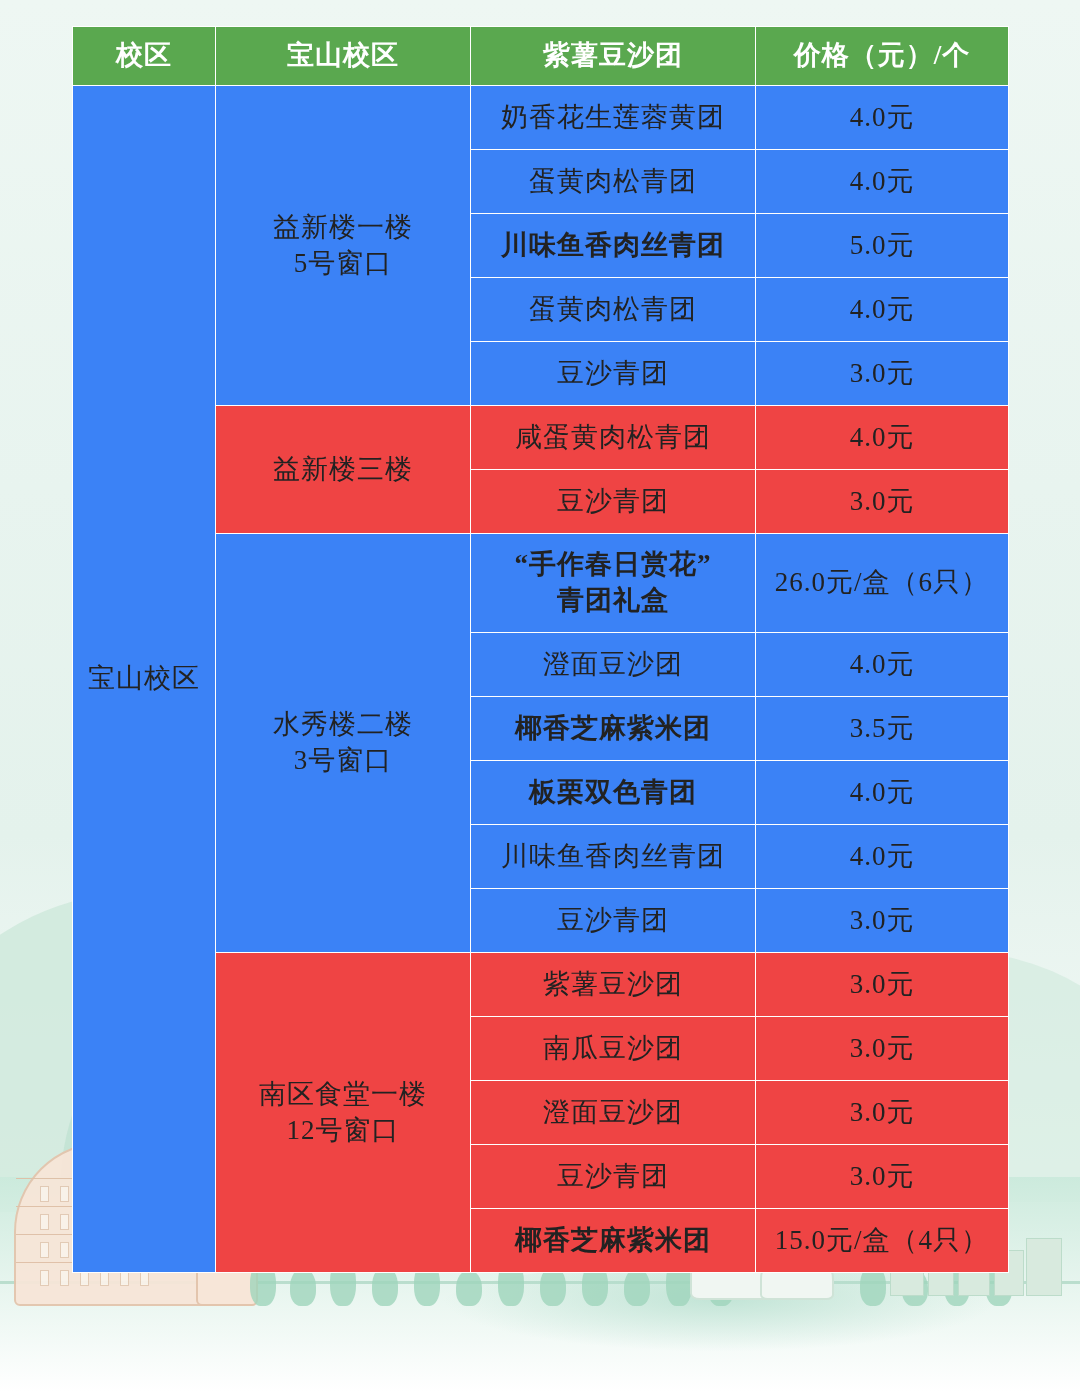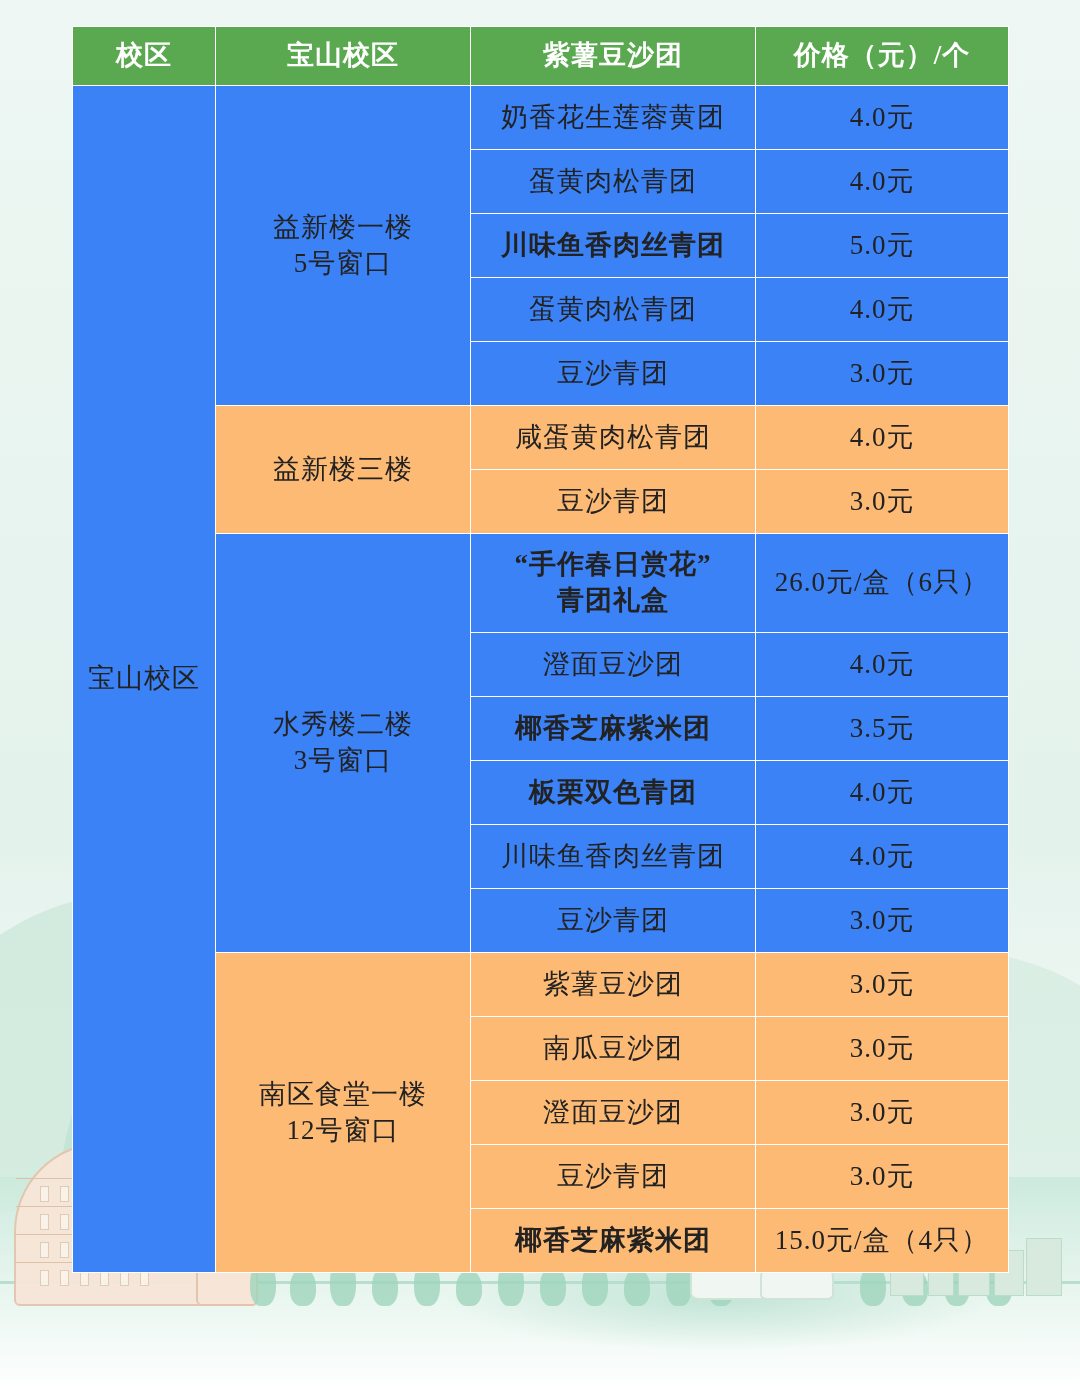--- a/index.html
+++ b/index.html
@@ -180,21 +180,21 @@
   }
   col.c-campus { width: 143px; }
   col.c-hall   { width: 255px; }
   col.c-item   { width: 285px; }
   col.c-price  { width: 253px; }
 
   td.cell {
     height: 61px;
   }
   tr.band-light td { background: #3b82f6; }
-  tr.band-tint td  { background: #fdba74; }
+  tr.band-tint td  { background: #ef4444; }
 
   td.campus {
     background: #ffffff;
     font-size: 29px;
     letter-spacing: 2px;
   }
   td.hall {
     font-size: 28px;
     letter-spacing: 1px;
     line-height: 1.38;

